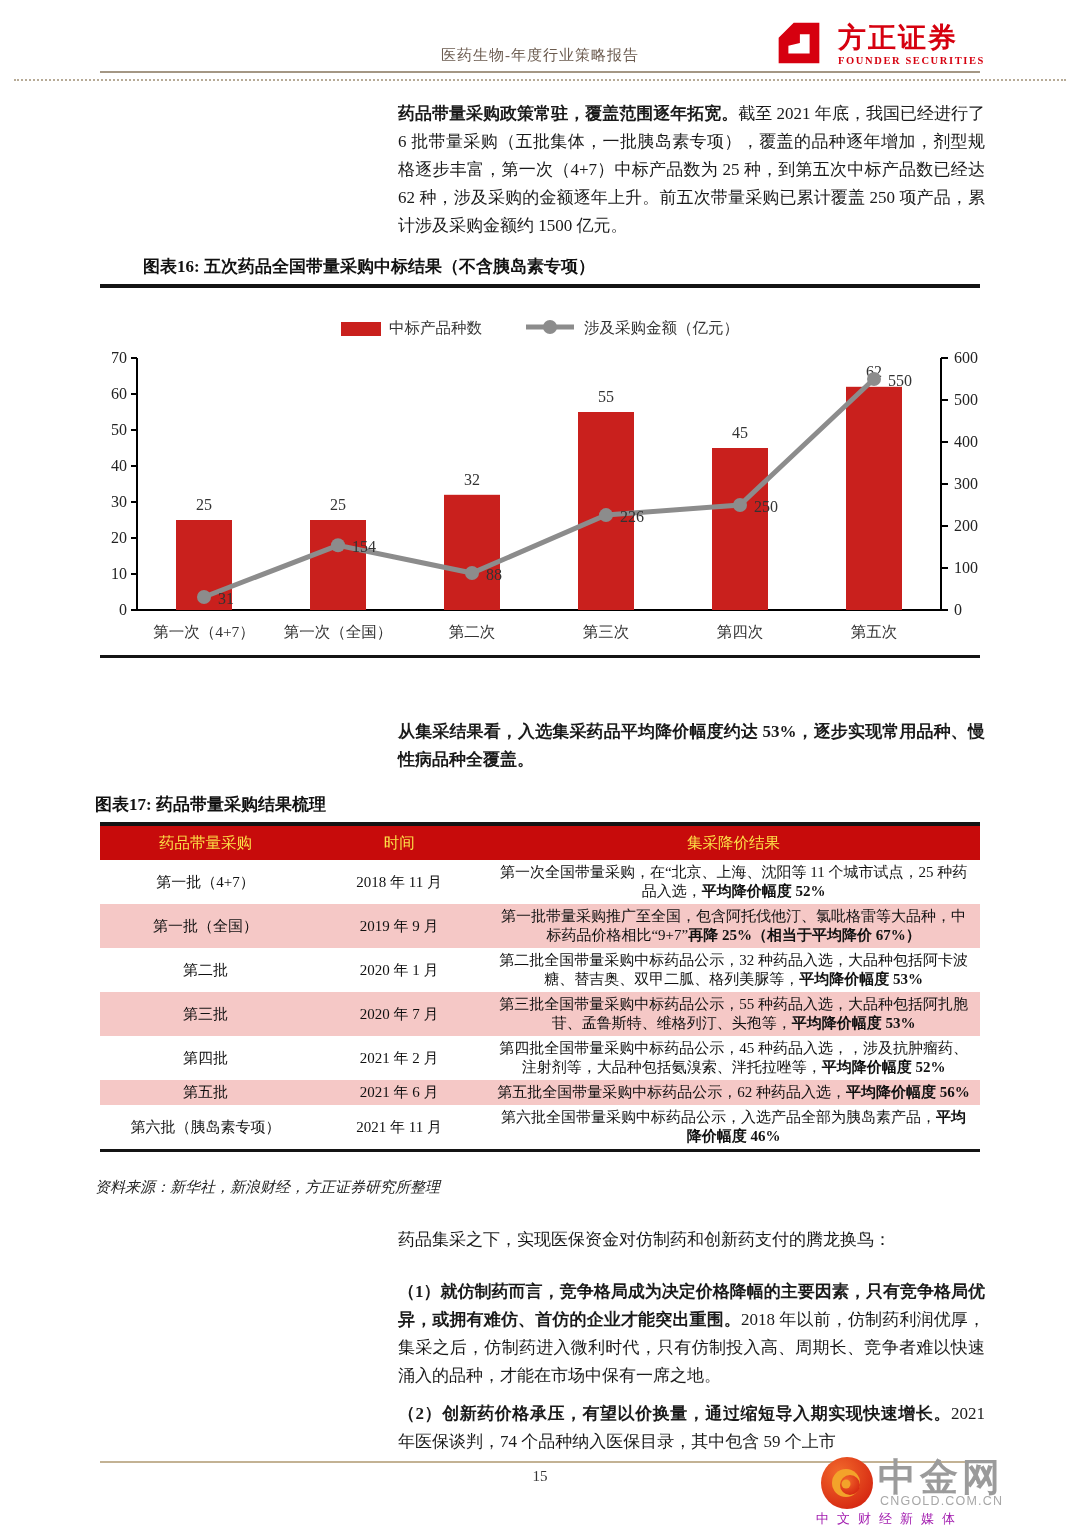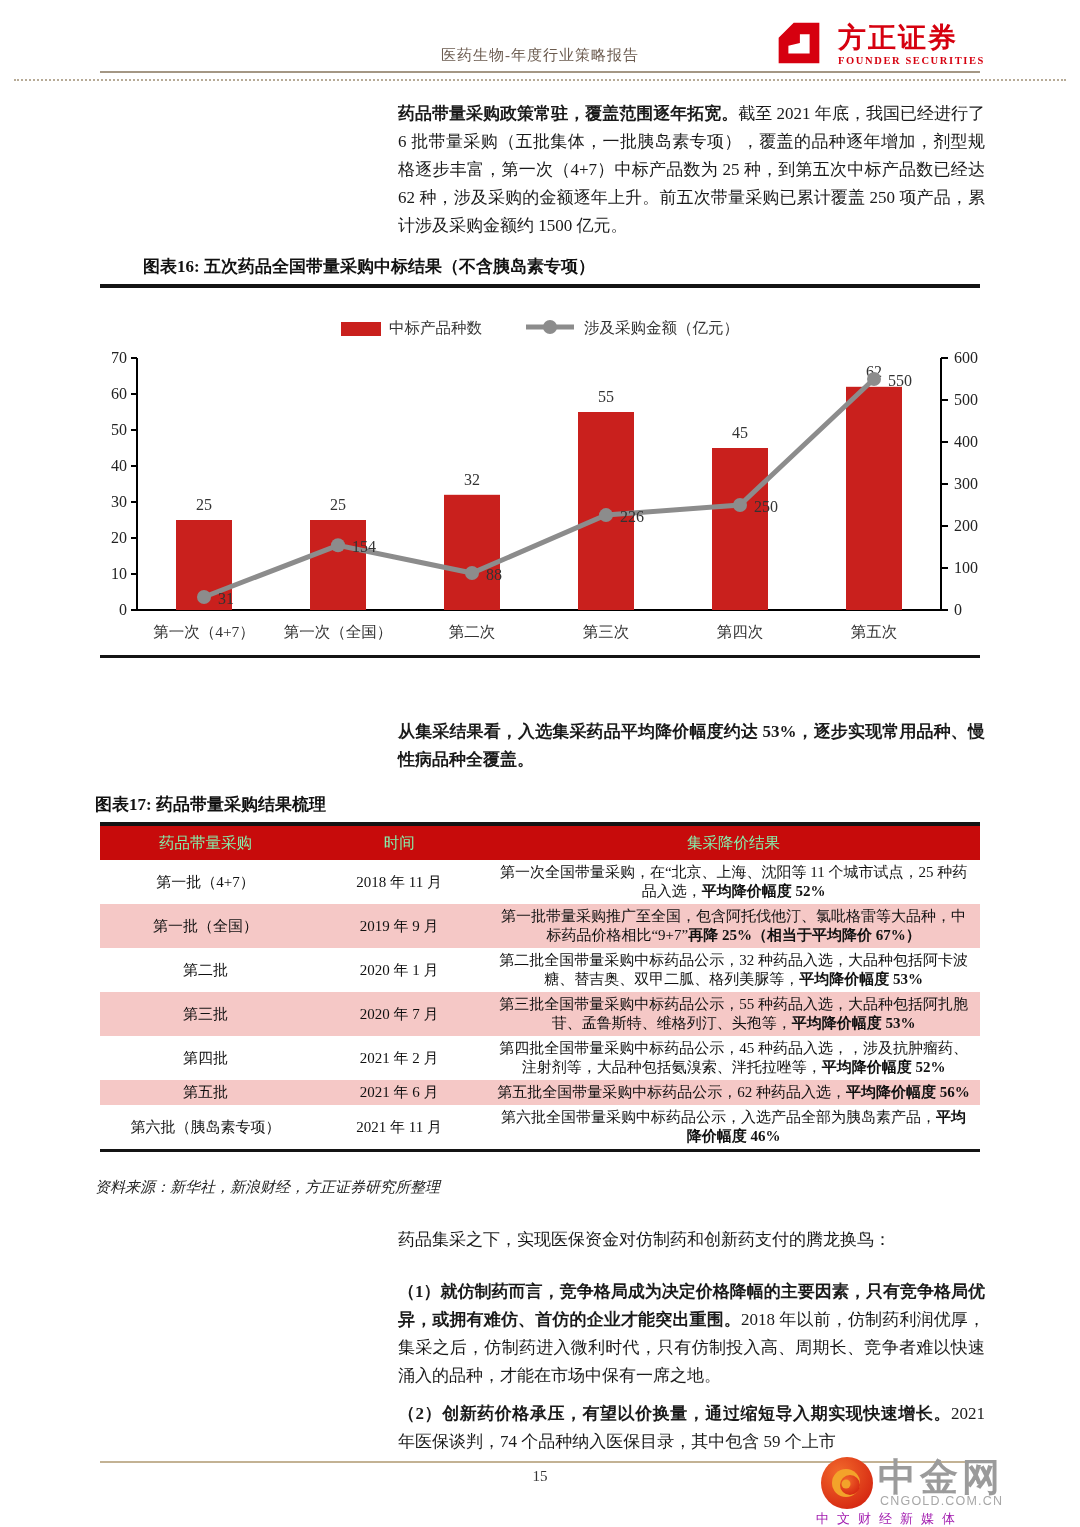--- a/index.html
+++ b/index.html
@@ -31,21 +31,21 @@
   .swatch-bar{width:40px;height:14px;background:#c9201d;display:inline-block;}
 
   .chart-box{position:absolute;left:95px;top:348px;width:890px;height:302px;}
   .chart-box text.tick{font-size:16px;fill:#222;font-family:"Liberation Serif","DejaVu Serif",serif;}
   .chart-box text.dlabel{font-size:16px;fill:#333;font-family:"Liberation Serif","DejaVu Serif",serif;}
   .chart-box text.xlabel{font-size:15.5px;fill:#333;font-family:"Liberation Serif","DejaVu Serif",serif;}
 
   
   .table-wrap{position:absolute;left:100px;top:826px;width:880px;}
   table.proc{width:100%;border-collapse:collapse;border-bottom:3px solid #141414;}
-  table.proc th{background:#c70b0b;color:#86efac;font-weight:normal;font-size:15.5px;height:30px;padding:2px 4px;}
+  table.proc th{background:#c70b0b;color:#fde047;font-weight:normal;font-size:15.5px;height:30px;padding:2px 4px;}
   table.proc td{font-size:15px;line-height:19px;padding:3px 8px;text-align:center;vertical-align:middle;color:#111;}
   table.proc td .b{font-weight:bold;}
   tr.shaded{background:#f5c8c6;}
   .col-batch{width:24%;}
   .col-time{width:20%;}
   .col-result{width:56%;}
 
   
   .footer-rule{position:absolute;left:100px;width:880px;top:1461px;height:2px;background:#c3b294;}
   .page-number{position:absolute;left:0;right:0;top:1468px;text-align:center;font-size:15px;color:#333;}

